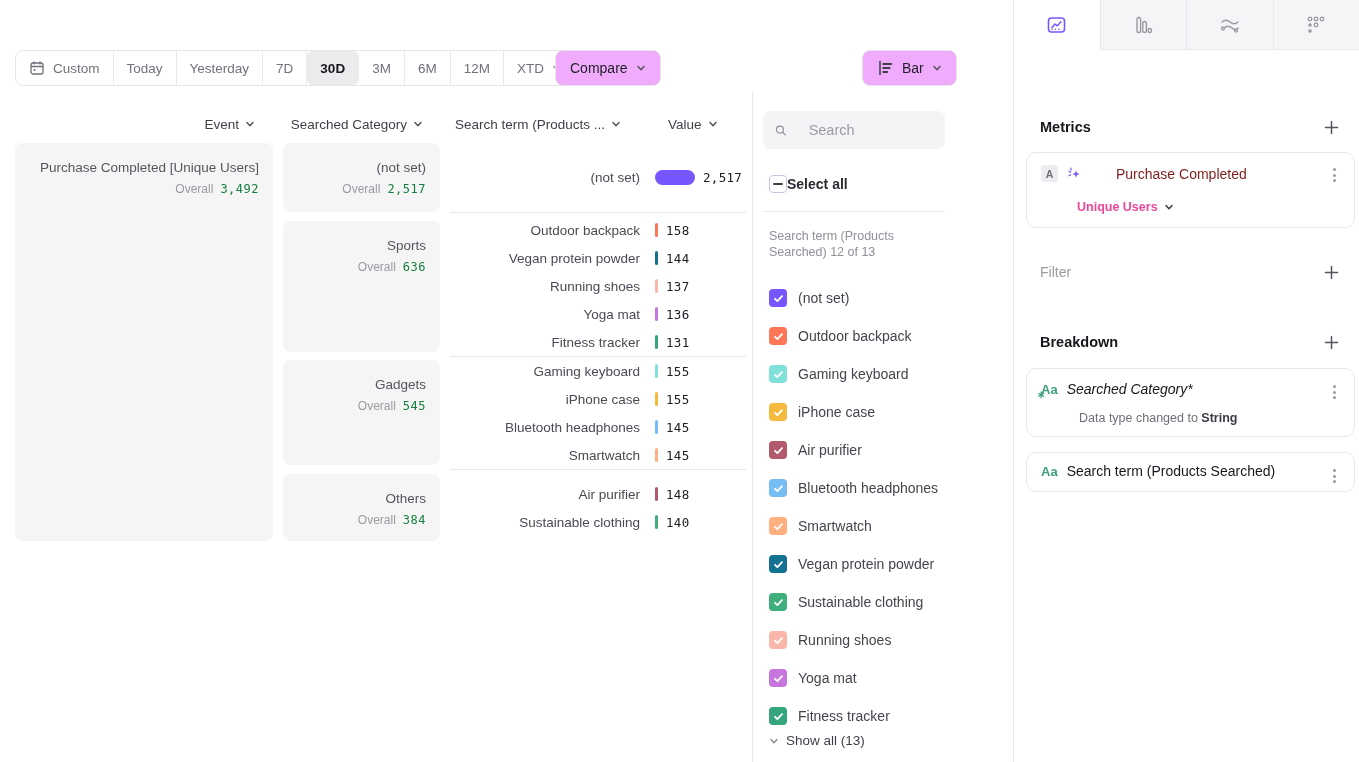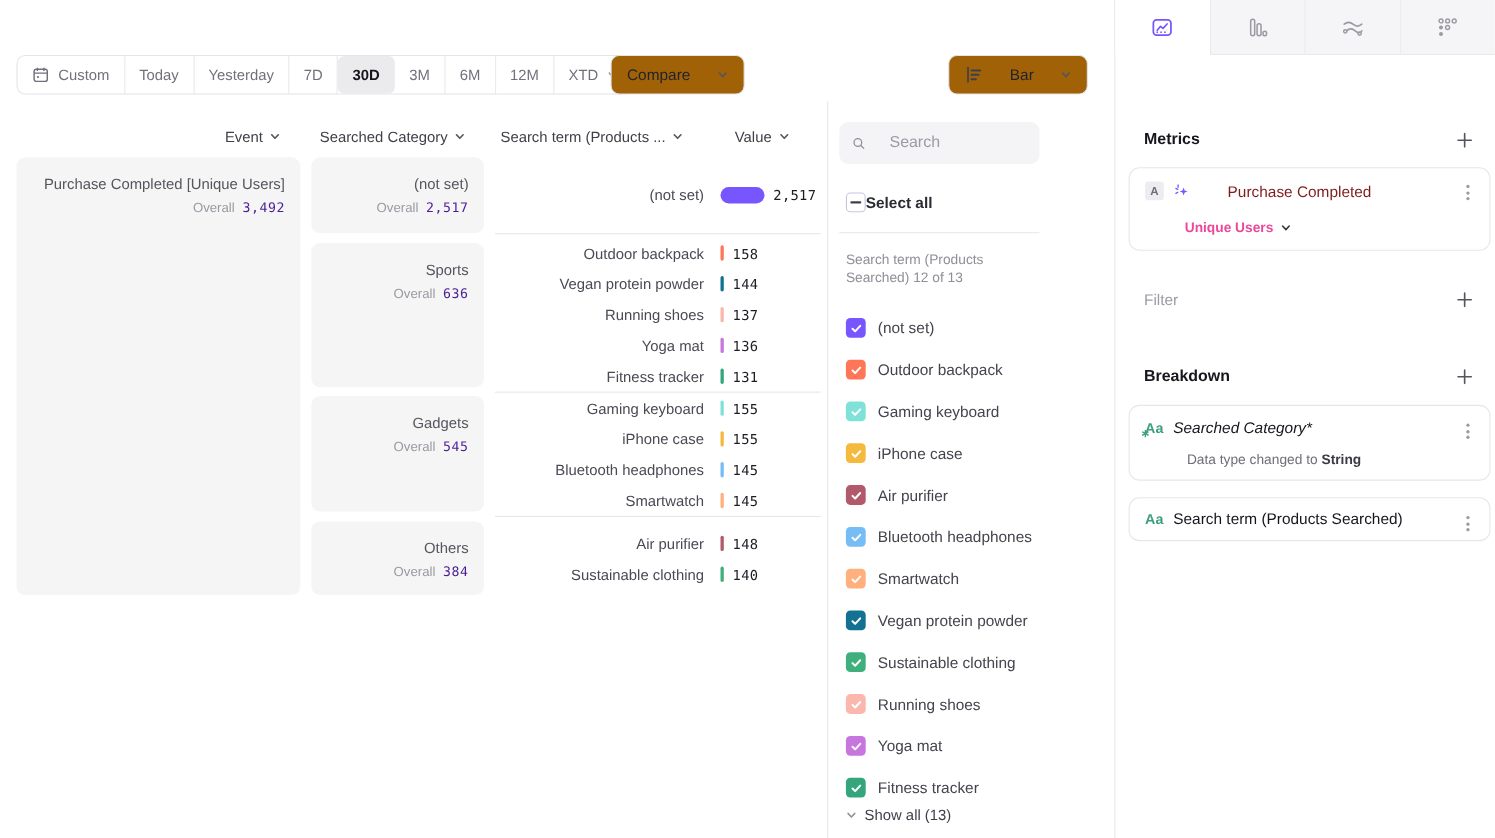--- a/index.html
+++ b/index.html
@@ -17,22 +17,22 @@
     border:1px solid #e4e4e9;border-radius:8px;display:flex;align-items:stretch;background:#fff;
   }
   .seg-item{
     display:flex;align-items:center;gap:8px;padding:0 13px;font-size:13.5px;color:#71717c;
     border-right:1px solid #e9e9ee;cursor:pointer;white-space:nowrap;
   }
   .seg-item:last-child{border-right:none;}
   .seg-item.selected{background:#ebebee;color:#16161d;font-weight:700;border-radius:6px;}
   .seg-item .chev{color:#8f8f99}
   .btn{
-    position:absolute;top:50px;height:36px;box-sizing:border-box;background:#a16207;
-    border:1px solid #e4e4e9;border-radius:8px;display:flex;align-items:center;gap:24px;
+    position:absolute;top:50px;height:36px;box-sizing:border-box;background:#f0abfc;
+    border:1px solid #e4e4e9;border-radius:8px;display:flex;align-items:center;gap:8px;
     padding:0 14px;font-size:14px;font-weight:500;color:#23232b;cursor:pointer;white-space:nowrap;
   }
   #compare-btn{left:555px;}
   #bar-btn{left:862px;}
   .btn .chev{color:#55555e}
 
   
   .col-h{position:absolute;top:114px;height:20px;display:flex;align-items:center;gap:6px;
     font-size:13.5px;color:#3f3f49;white-space:nowrap;cursor:pointer;}
   .col-h .chev{color:#55555e}
@@ -47,21 +47,21 @@
     text-align:right;padding:17px 14px 0 0;
   }
   #event-cell{left:15px;top:143px;width:258px;height:398px;}
   .cat-cell{left:283px;width:157px;}
   .cat-0{top:143px;height:69px;}
   .cat-1{top:221px;height:131px;}
   .cat-2{top:360px;height:105px;}
   .cat-3{top:474px;height:67px;}
   .cell-name{font-size:13.5px;color:#55555e;margin-bottom:7px;text-align:right;}
   .cell-overall{font-size:12px;color:#9a9aa2;}
-  .cell-overall .num{font-family:"DejaVu Sans Mono",monospace;font-size:12px;color:#4c1d95;margin-left:7px;letter-spacing:0.5px;}
+  .cell-overall .num{font-family:"DejaVu Sans Mono",monospace;font-size:12px;color:#15803d;margin-left:7px;letter-spacing:0.5px;}
 
   
   .row-group{position:absolute;left:450px;width:300px;}
   .rows-g0{top:163px;} .rows-g1{top:216px;} .rows-g2{top:357px;} .rows-g3{top:480px;}
   .trow{height:28px;display:flex;align-items:center;cursor:pointer;}
   .trow .lbl{width:190px;text-align:right;font-size:13.5px;color:#4a4a55;white-space:nowrap;}
   .trow .bar{margin-left:15px;flex:0 0 auto;}
   .bar.big{height:15px;border-radius:7.5px;}
   .bar.small{height:14px;border-radius:1.5px;}
   .trow .val{margin-left:8px;font-family:"DejaVu Sans Mono",monospace;font-size:12.5px;color:#1c1c24;letter-spacing:0.3px;}

